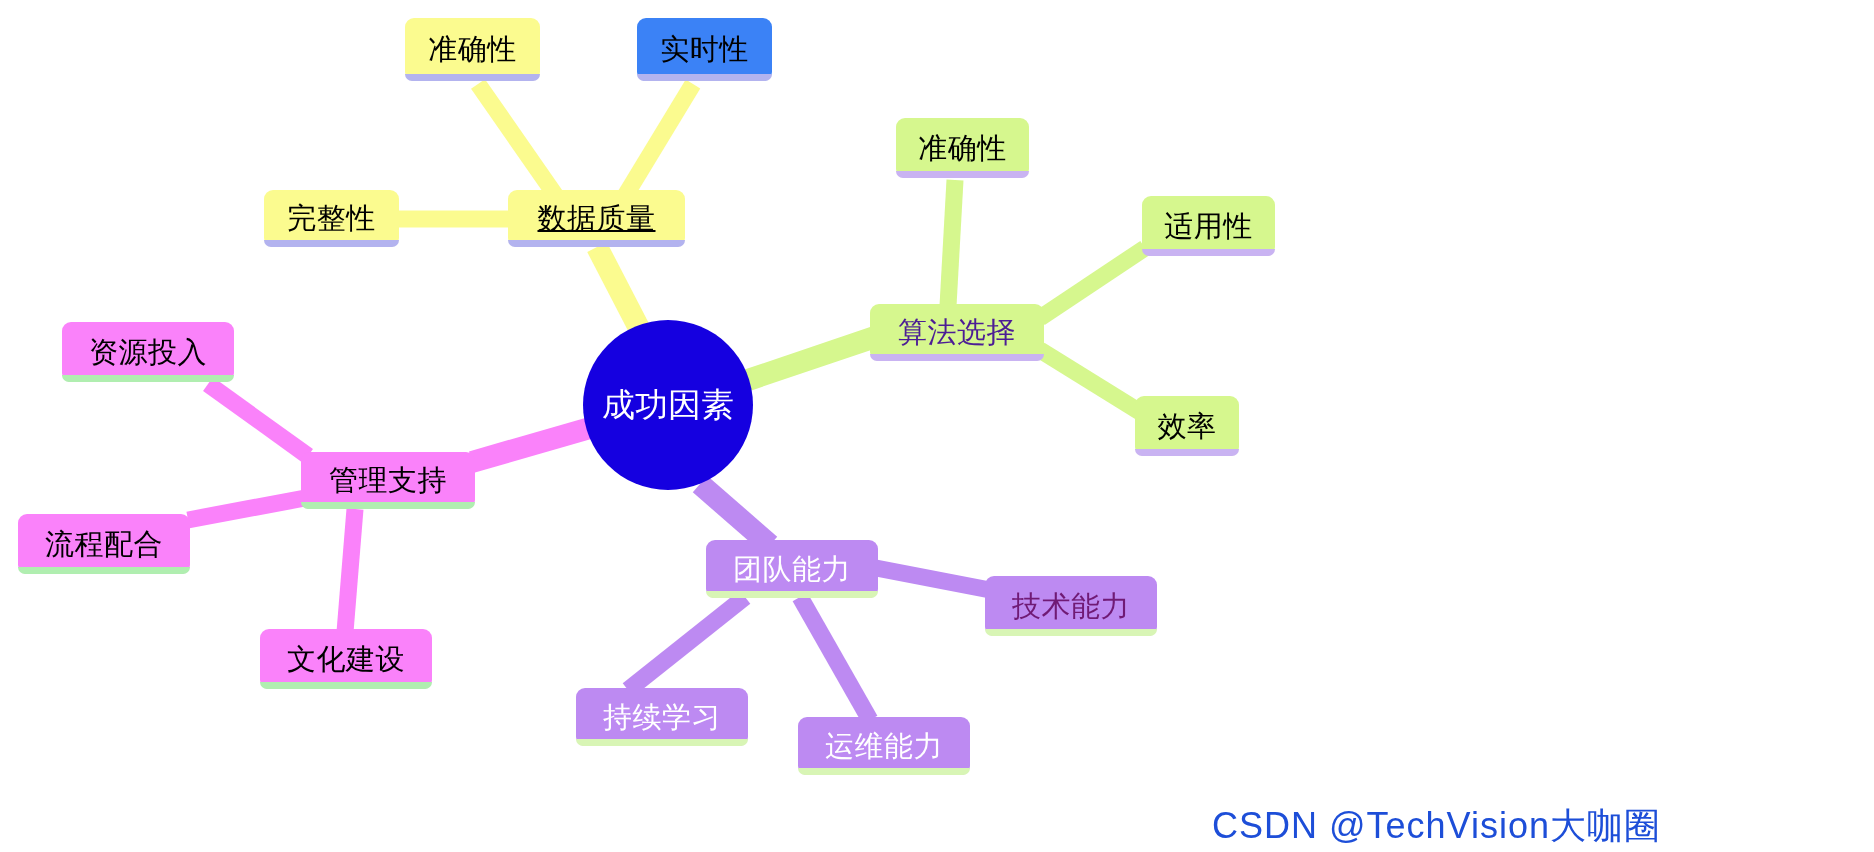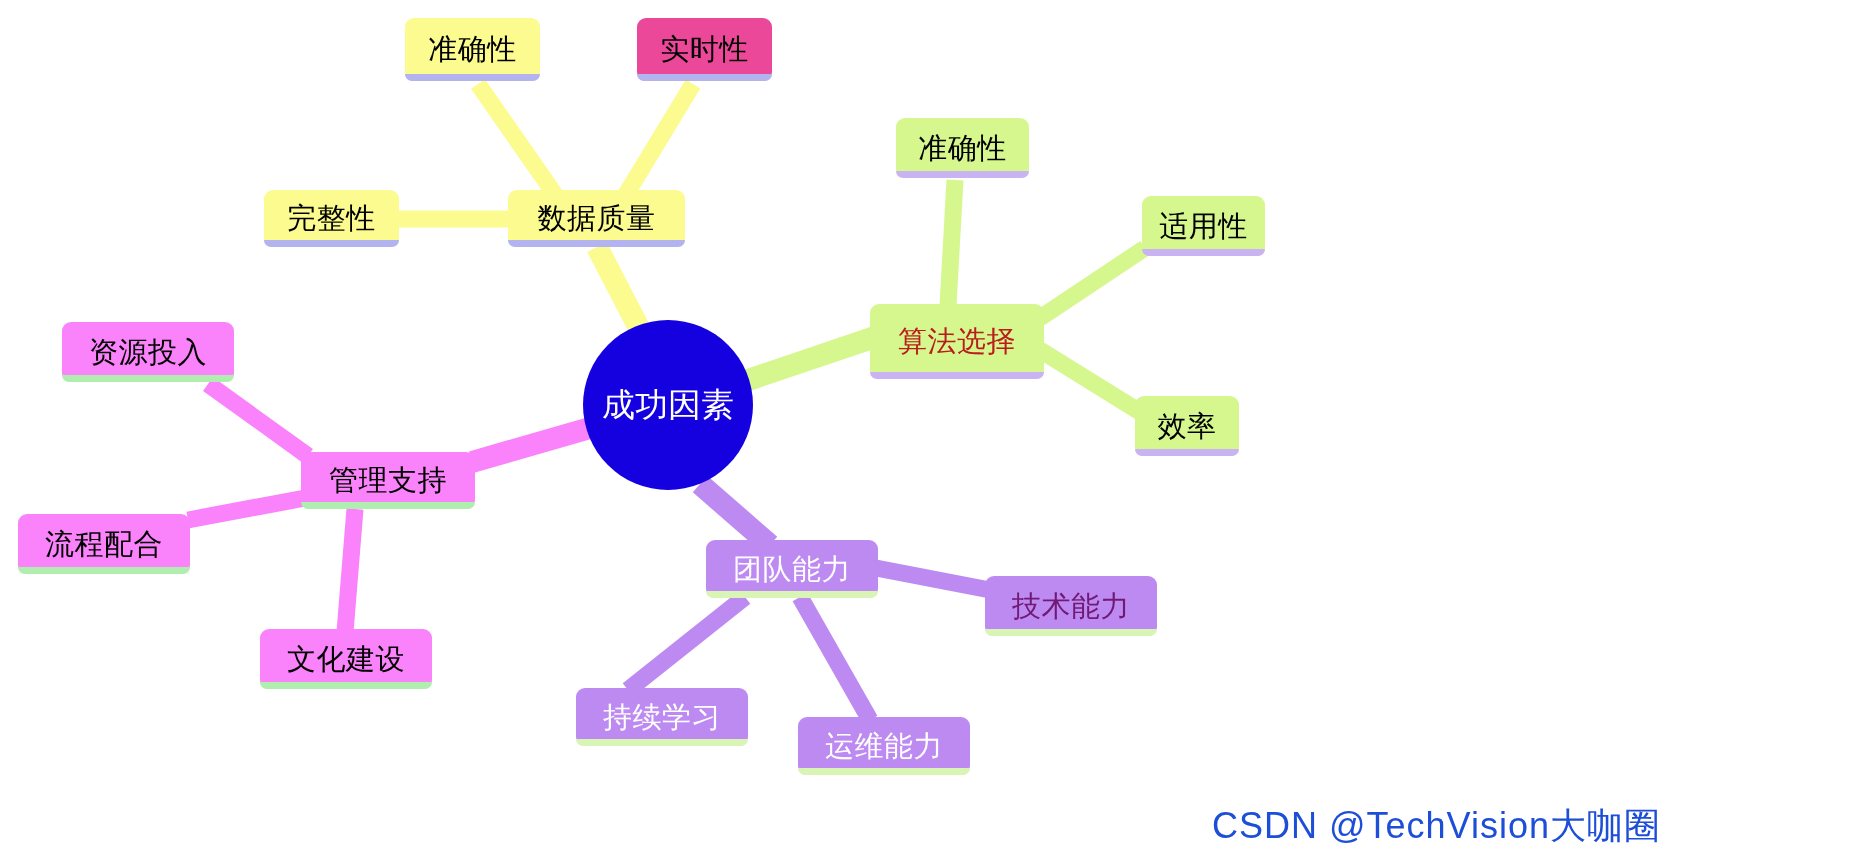--- a/index.html
+++ b/index.html
@@ -87,45 +87,45 @@
       <line x1="355" y1="509" x2="345" y2="632" stroke="#fa82fa" stroke-width="17" stroke-linecap="butt"></line>
       <line x1="700" y1="484" x2="770" y2="545" stroke="#bd8af2" stroke-width="22" stroke-linecap="butt"></line>
       <line x1="876" y1="568" x2="990" y2="590" stroke="#bd8af2" stroke-width="17" stroke-linecap="butt"></line>
       <line x1="745" y1="597" x2="628" y2="690" stroke="#bd8af2" stroke-width="17" stroke-linecap="butt"></line>
       <line x1="800" y1="597" x2="870" y2="720" stroke="#bd8af2" stroke-width="17" stroke-linecap="butt"></line>
     </svg>
   <div id="nodes">
       <div class="center-node" style="left: 583px; top: 320px; width: 170px; height: 170px; background: rgb(21, 0, 224); color: rgb(255, 255, 255); font-size: 33px;">
         <span class="label">成功因素</span>
       </div>
-      <div class="node" style="left: 508px; top: 190px; width: 177px; height: 57px; background: rgb(251, 251, 143); color: rgb(0, 0, 0); font-size: 29px;">
+      <div class="node" style="left: 508px; top: 190px; width: 177px; height: 57px; background: rgb(251, 251, 143); color: rgb(0, 0, 0); font-size: 29px; text-decoration: underline;">
         <span class="label">数据质量</span>
         <span class="underline" style="background: rgb(179, 179, 239);"></span>
       </div>
       <div class="node" style="left: 405px; top: 18px; width: 135px; height: 63px; background: rgb(251, 251, 143); color: rgb(0, 0, 0); font-size: 29px;">
         <span class="label">准确性</span>
         <span class="underline" style="background: rgb(179, 179, 239);"></span>
       </div>
-      <div class="node" style="left: 637px; top: 18px; width: 135px; height: 63px; background: #ec4899; color: rgb(0, 0, 0); font-size: 29px; align-items: center;">
+      <div class="node" style="left: 637px; top: 18px; width: 135px; height: 63px; background: #3b82f6; color: rgb(0, 0, 0); font-size: 29px; align-items: center;">
         <span class="label">实时性</span>
         <span class="underline" style="background: rgb(179, 179, 239);"></span>
       </div>
       <div class="node" style="left: 264px; top: 190px; width: 135px; height: 57px; background: rgb(251, 251, 143); color: rgb(0, 0, 0); font-size: 29px;">
         <span class="label">完整性</span>
         <span class="underline" style="background: rgb(179, 179, 239);"></span>
       </div>
-      <div class="node" style="left: 870px; top: 304px; width: 174px; height: 75px; background: rgb(214, 247, 142); color: #b91c1c; font-size: 29px;">
+      <div class="node" style="left: 870px; top: 304px; width: 174px; height: 57px; background: rgb(214, 247, 142); color: #4c1d95; font-size: 29px;">
         <span class="label">算法选择</span>
         <span class="underline" style="background: rgb(201, 179, 242);"></span>
       </div>
       <div class="node" style="left: 896px; top: 118px; width: 133px; height: 60px; background: rgb(214, 247, 142); color: rgb(0, 0, 0); font-size: 29px;">
         <span class="label">准确性</span>
         <span class="underline" style="background: rgb(201, 179, 242);"></span>
       </div>
-      <div class="node" style="left: 1142px; top: 196px; width: 123px; height: 60px; background: rgb(214, 247, 142); color: rgb(0, 0, 0); font-size: 29px;">
+      <div class="node" style="left: 1142px; top: 196px; width: 133px; height: 60px; background: rgb(214, 247, 142); color: rgb(0, 0, 0); font-size: 29px;">
         <span class="label">适用性</span>
         <span class="underline" style="background: rgb(201, 179, 242);"></span>
       </div>
       <div class="node" style="left: 1135px; top: 396px; width: 104px; height: 60px; background: rgb(214, 247, 142); color: rgb(0, 0, 0); font-size: 29px;">
         <span class="label">效率</span>
         <span class="underline" style="background: rgb(201, 179, 242);"></span>
       </div>
       <div class="node" style="left: 301px; top: 452px; width: 174px; height: 57px; background: rgb(250, 130, 250); color: rgb(0, 0, 0); font-size: 29px;">
         <span class="label">管理支持</span>
         <span class="underline" style="background: rgb(176, 238, 176);"></span>

